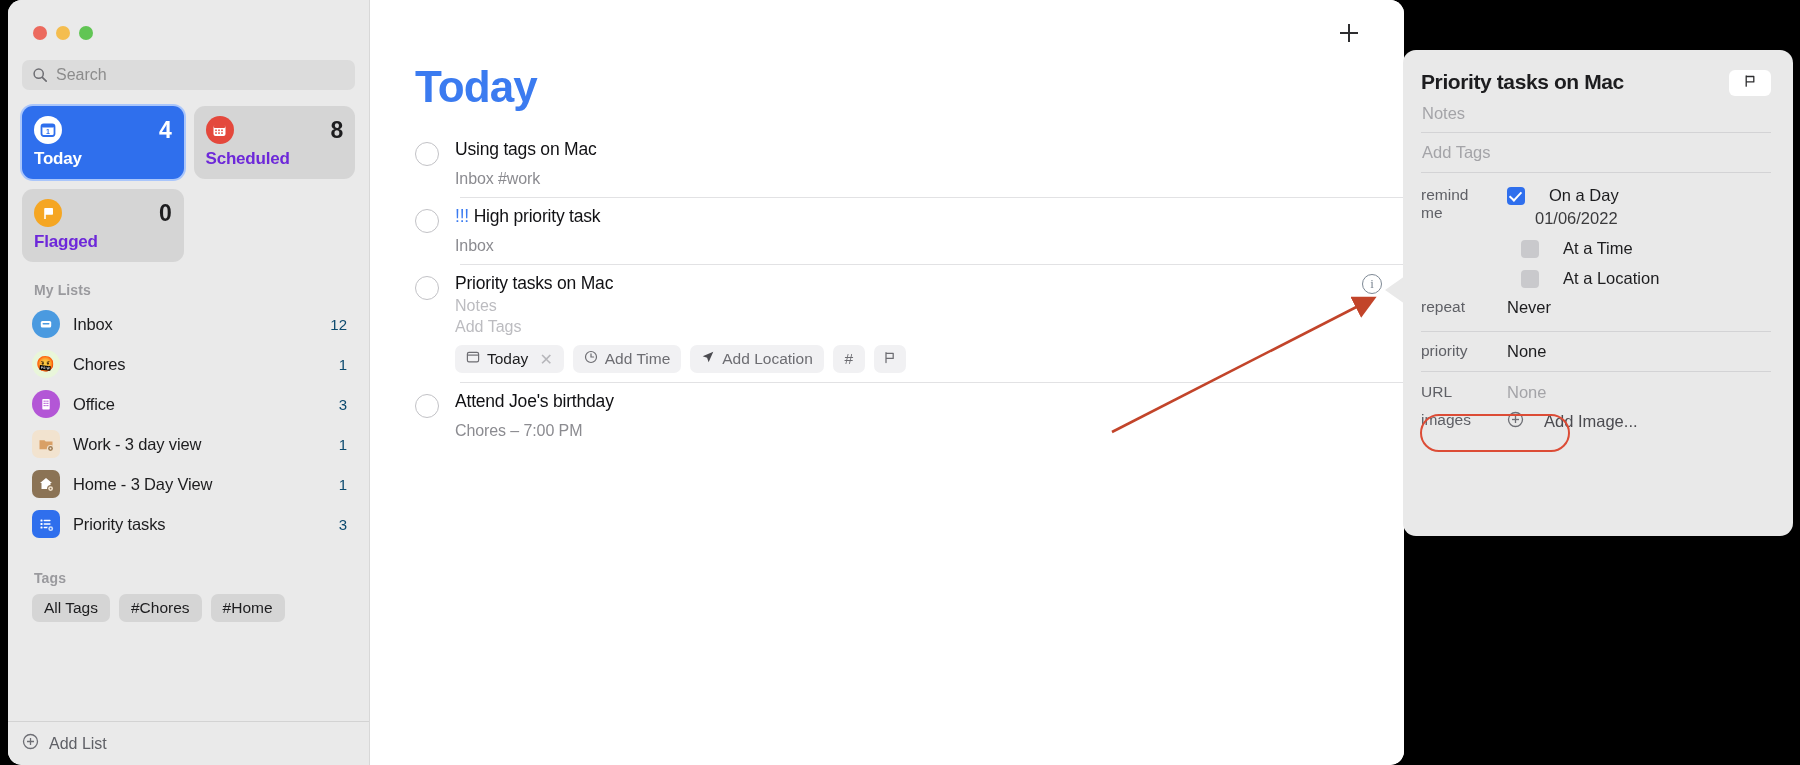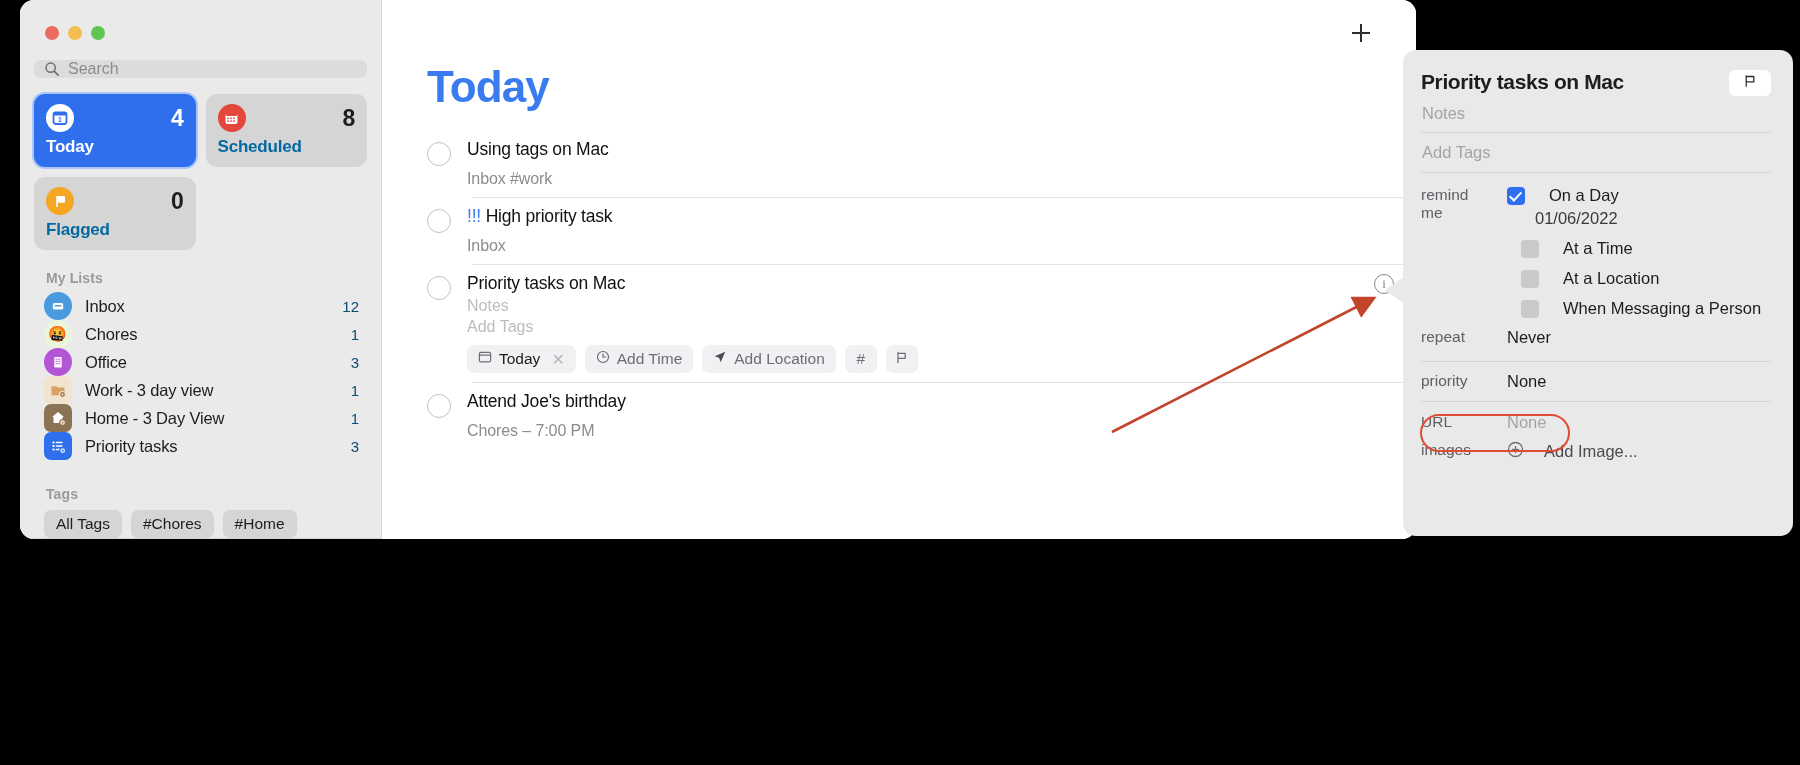--- a/index.html
+++ b/index.html
@@ -6,22 +6,22 @@
   html, body {
     width: 1800px; height: 765px;
     background: #000000;
     font-family: "Liberation Sans", sans-serif;
     overflow: hidden;
   }
   #root { position: relative; width: 1800px; height: 765px; background: #000; }
 
   
   .window {
-    position: absolute; left: 20px; top: 0px;
-    width: 1396px; height: 539px;
+    position: absolute; left: 8px; top: 0px;
+    width: 1396px; height: 765px;
     background: #ffffff;
     border-radius: 14px 14px 14px 14px;
     overflow: hidden;
     display: flex;
   }
 
   
   .sidebar {
     width: 362px; height: 100%;
     background: #eaeaea;
@@ -61,21 +61,21 @@
   .card-ico {
     width: 28px; height: 28px; border-radius: 50%;
     display: flex; align-items: center; justify-content: center;
   }
   .card-ico.today { background: #ffffff; }
   .card-ico.sched { background: #e4483c; }
   .card-ico.all   { background: #5e6168; }
   .card-ico.flag  { background: #f5a623; }
   .card-count { font-size: 23px; font-weight: 700; color: #1d1d1f; letter-spacing: -0.4px;}
   .card.active .card-count { color: #fff; }
-  .card-label { font-size: 17px; font-weight: 600; color: #0369a1; margin-top: 5px; letter-spacing:-0.2px;}
+  .card-label { font-size: 17px; font-weight: 600; color: #6d28d9; margin-top: 5px; letter-spacing:-0.2px;}
   .card.active .card-label { color: #ffffff; }
 
   .section-hdr {
     font-size: 14px; color: #9a9a9e; font-weight: 600;
     padding: 20px 0 6px 26px; letter-spacing: 0.1px;
   }
   .list-row {
     display: flex; align-items: center;
     height: 40px; padding: 0 22px 0 24px; gap: 13px;
   }
@@ -522,26 +522,20 @@
       </div>
     </div>
 
     <div class="indent">
       <div class="cb-line">
         <span class="cb"></span>
         <span class="field-val">At a Location</span>
       </div>
     </div>
 
-    <div class="indent">
-      <div class="cb-line">
-        <span class="cb"></span>
-        <span class="field-val">When Messaging a Person</span>
-      </div>
-    </div>
 
     <div class="field-row" style="padding-top:10px">
       <span class="field-lbl">repeat</span>
       <span class="field-val">Never</span>
     </div>
 
     <div class="pop-div" style="margin-top:14px"></div>
 
     <div class="field-row" style="padding-top:10px;padding-bottom:10px">
       <span class="field-lbl">priority</span>

